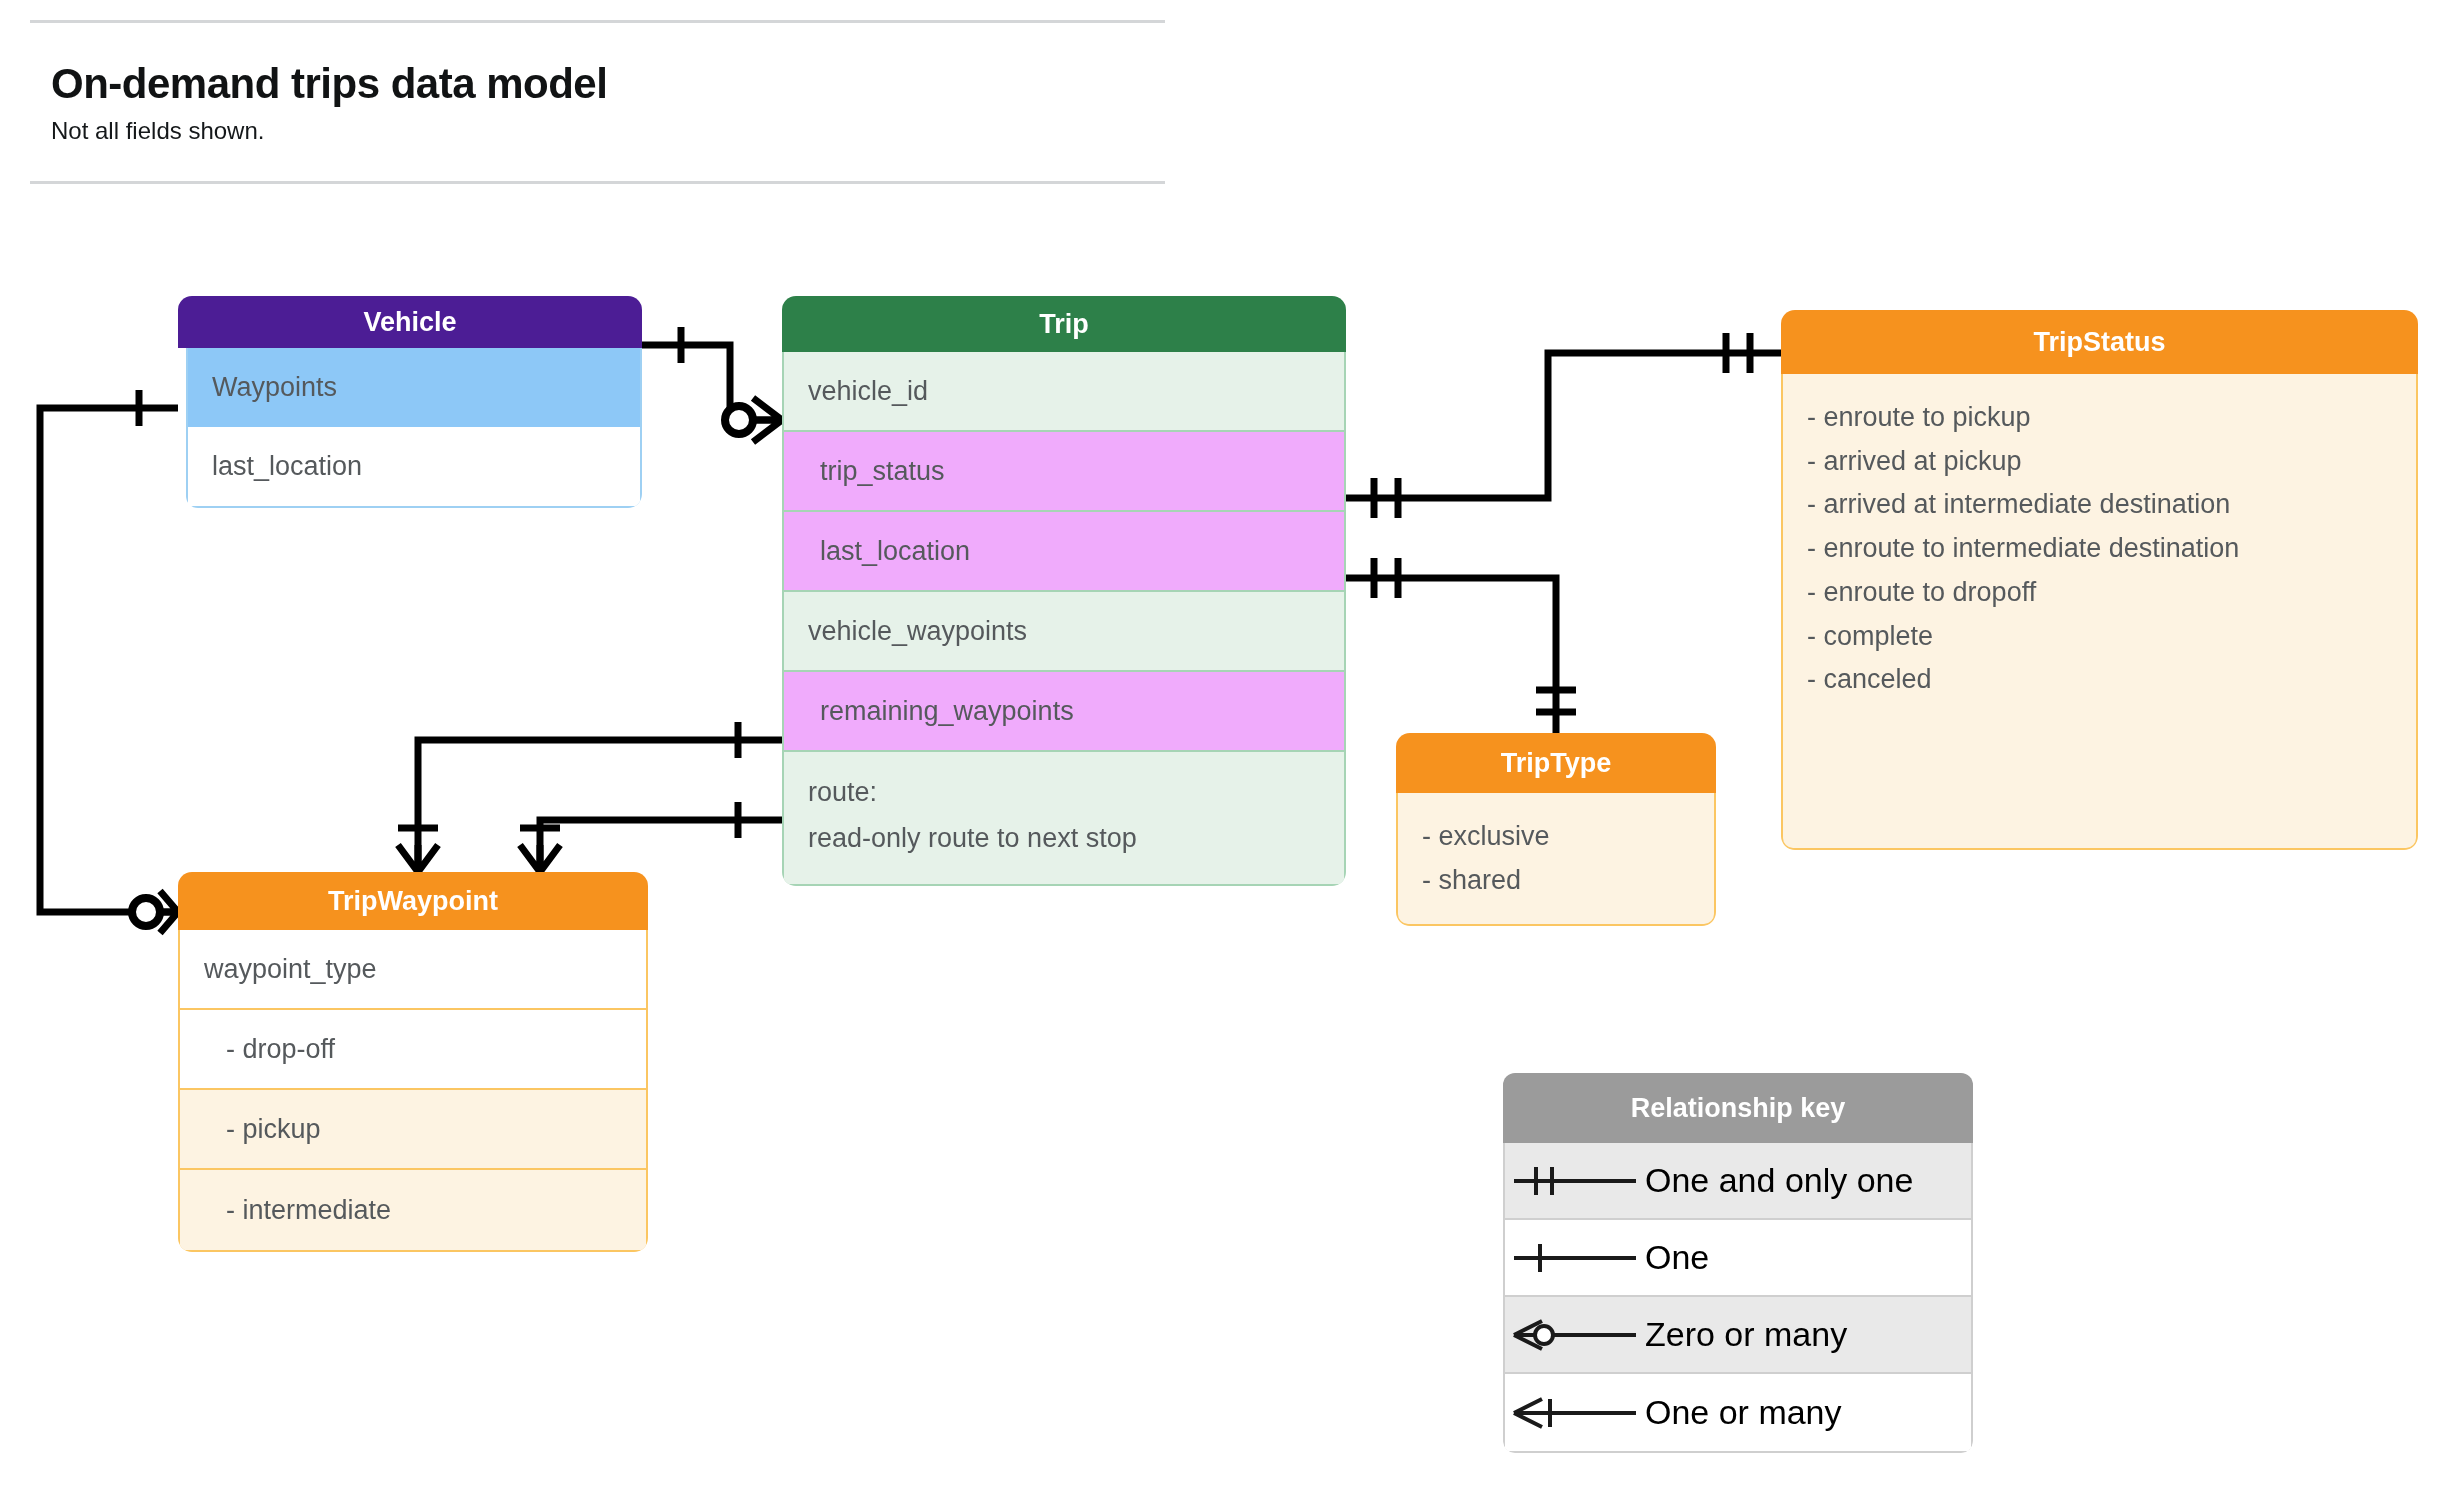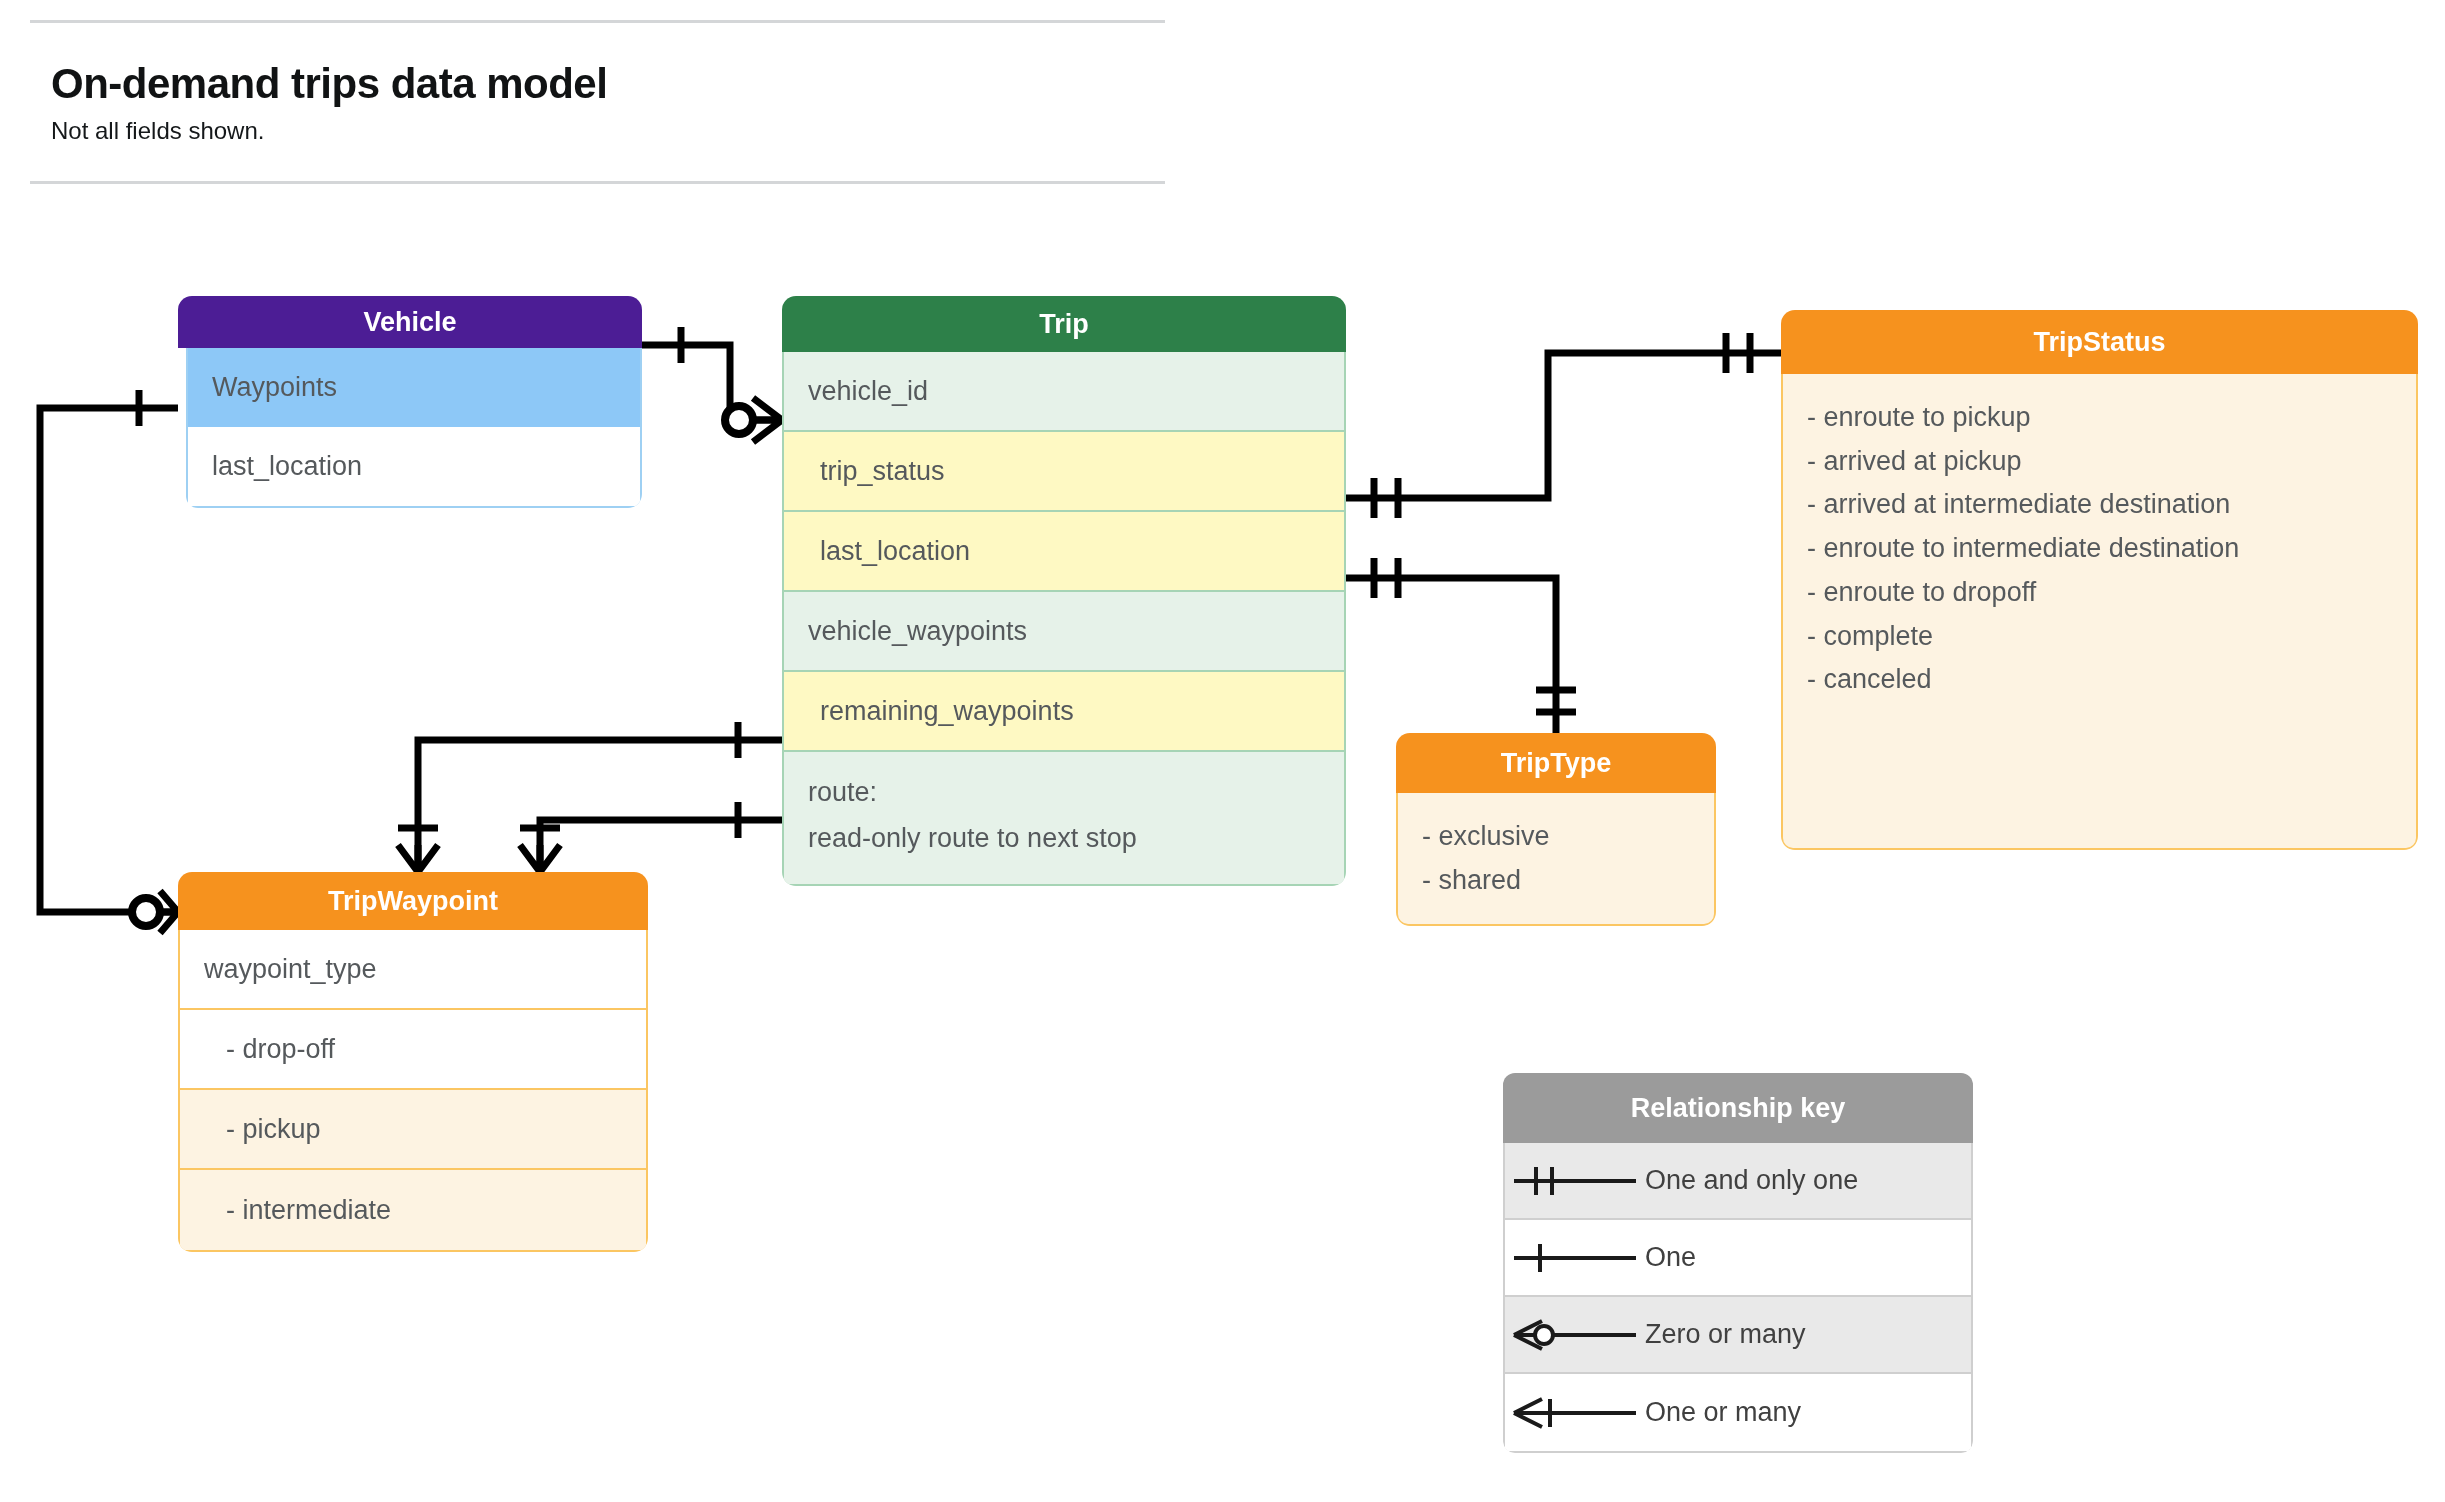--- a/index.html
+++ b/index.html
@@ -93,21 +93,21 @@
   #entity-vehicle .row-plain { background: #ffffff; }
 
   
   #entity-trip { left: 782px; top: 296px; width: 564px; }
   #entity-trip .entity-header { background: #2d8049; height: 56px; }
   #entity-trip .entity-body { border: 2px solid #a6d4b5; border-top: none;
     border-bottom-left-radius: 12px; border-bottom-right-radius: 12px; }
   #entity-trip .field-row { height: 80px; border-bottom: 2px solid #a6d4b5; }
   #entity-trip .field-row:last-child { border-bottom: none; }
   #entity-trip .row-alt { background: #e6f2e9; }
-  #entity-trip .row-plain { background: #fef9c3; padding-left: 36px; }
+  #entity-trip .row-plain { background: #f0abfc; padding-left: 36px; }
   #entity-trip .tall-row { height: auto; min-height: 120px; align-items: flex-start;
      padding-top: 0; padding-bottom: 24px; }
 
   
   #entity-tripstatus { left: 1781px; top: 310px; width: 637px; }
   #entity-tripstatus .entity-header { background: #f6921e; height: 64px; }
   #entity-tripstatus .entity-body { background: #fdf3e2; border: 2px solid #fbc662;
     border-top: none; border-bottom-left-radius: 12px; border-bottom-right-radius: 12px;
     min-height: 476px; }
 
@@ -137,21 +137,21 @@
     justify-content: center; }
   #legend .legend-body { border: 2px solid #cfcfcf; border-top: none;
     border-bottom-left-radius: 12px; border-bottom-right-radius: 12px; }
   .legend-row { height: 77px; display: flex; align-items: center;
     border-bottom: 2px solid #cfcfcf; box-sizing: border-box; }
   .legend-row:last-child { border-bottom: none; }
   .legend-row.shade { background: #e9e9e9; }
   .legend-row.plain { background: #ffffff; }
   .legend-sym { width: 140px; flex: none; display: flex; align-items: center;
     justify-content: center; }
-  .legend-label { font-size: 27px; color: #404040; }
+  .legend-label { font-size: 34px; color: #000000; }
 
   
   #connectors { position: absolute; left: 0; top: 0; width: 2445px;
     height: 1502px; pointer-events: none; }
 </style>
 </head>
 <body>
 
 <div id="doc-header">
   <div class="rule"></div>

